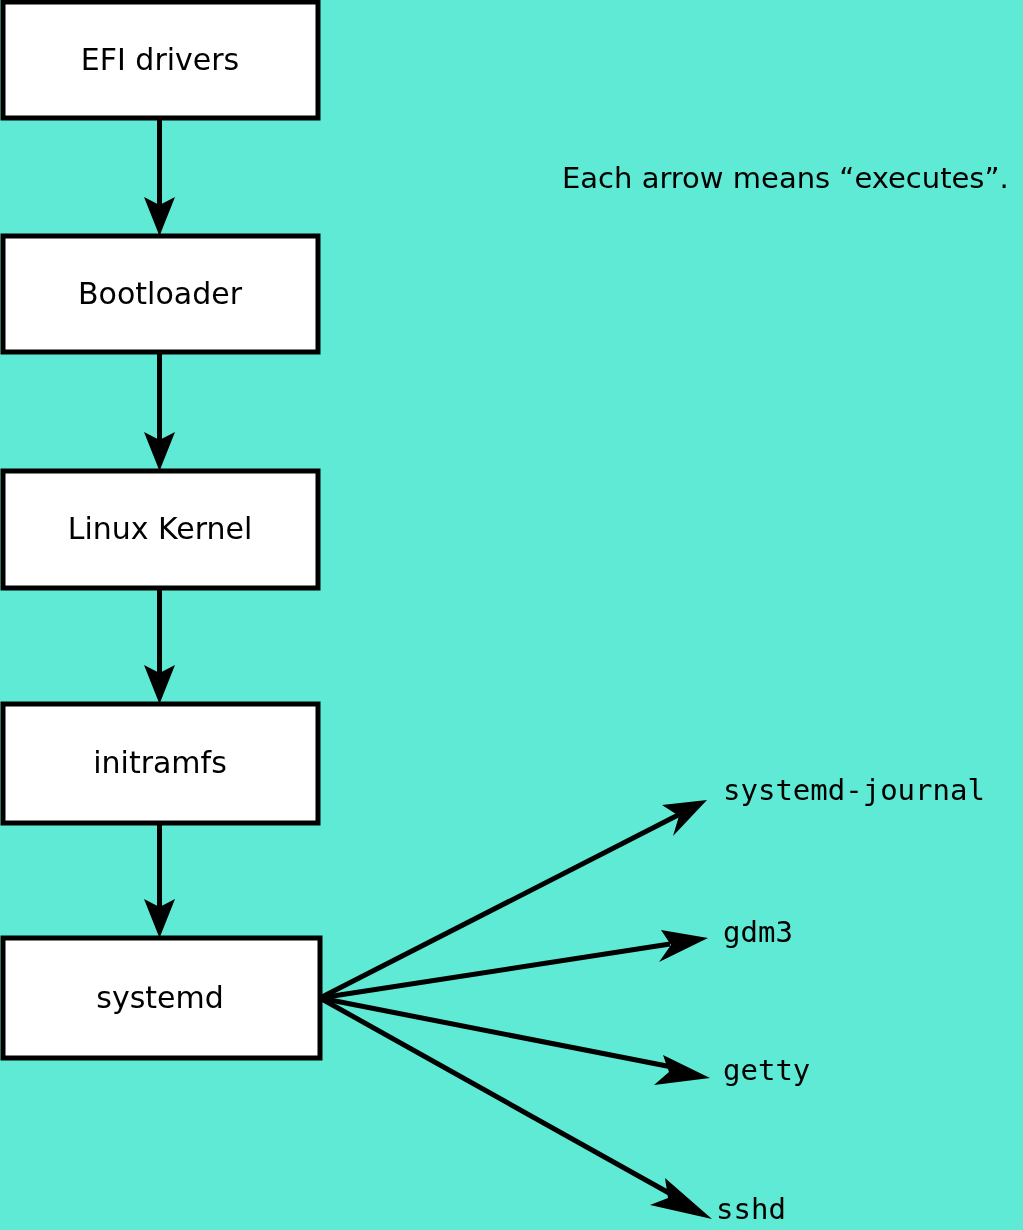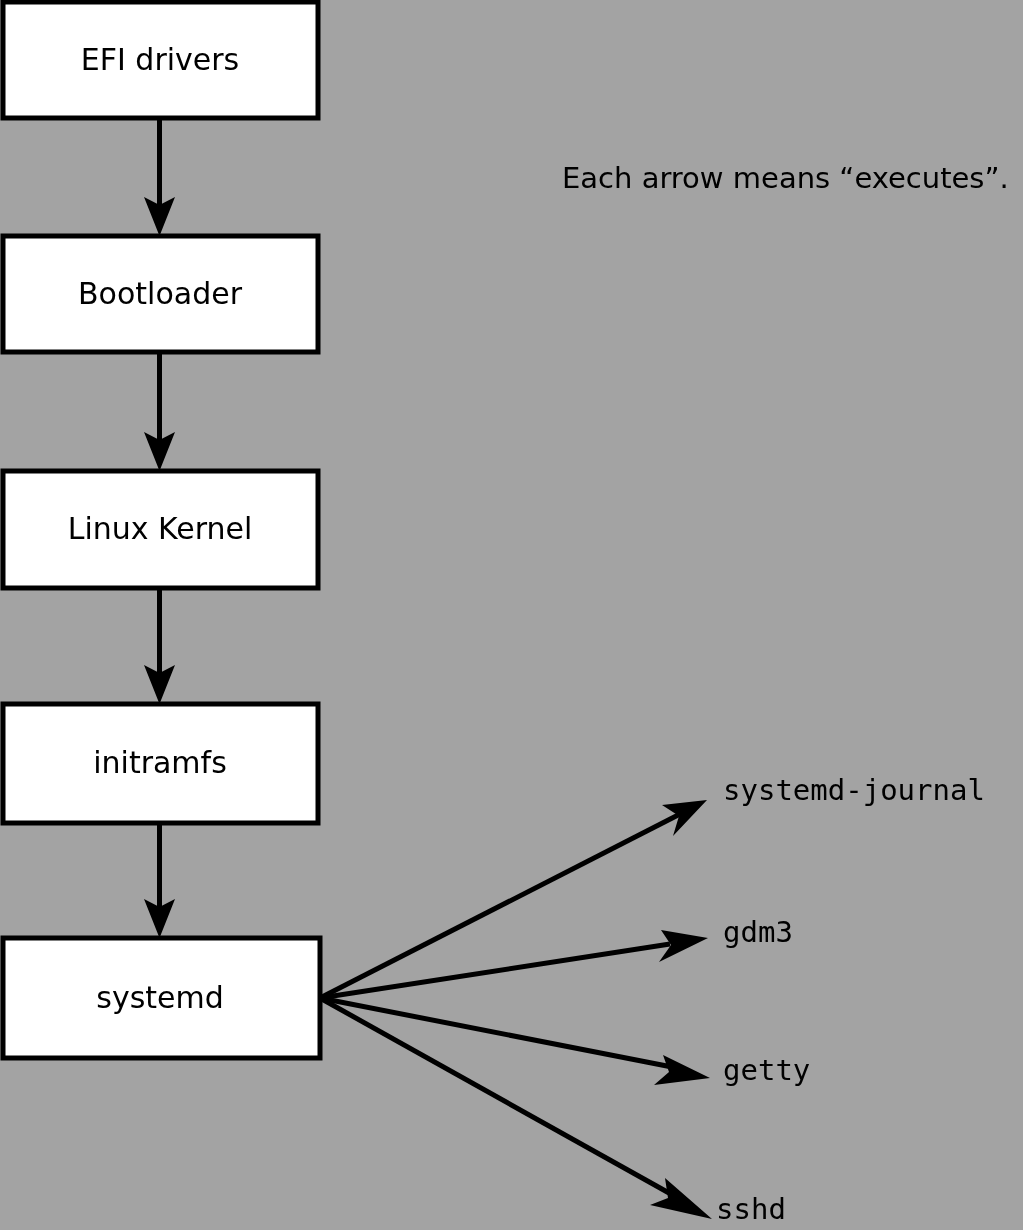--- a/index.html
+++ b/index.html
@@ -10,21 +10,21 @@
   }
   body {
     font-family: "DejaVu Sans", sans-serif;
     color: #000000;
   }
   #diagram-root {
     position: relative;
     width: 1023px;
     height: 1230px;
     overflow: hidden;
-    background: #a3a3a3;
+    background: #5eead4;
   }
   #diagram-svg {
     position: absolute;
     left: 0;
     top: 0;
     width: 1023px;
     height: 1230px;
     display: block;
   }
   .box-rect {

